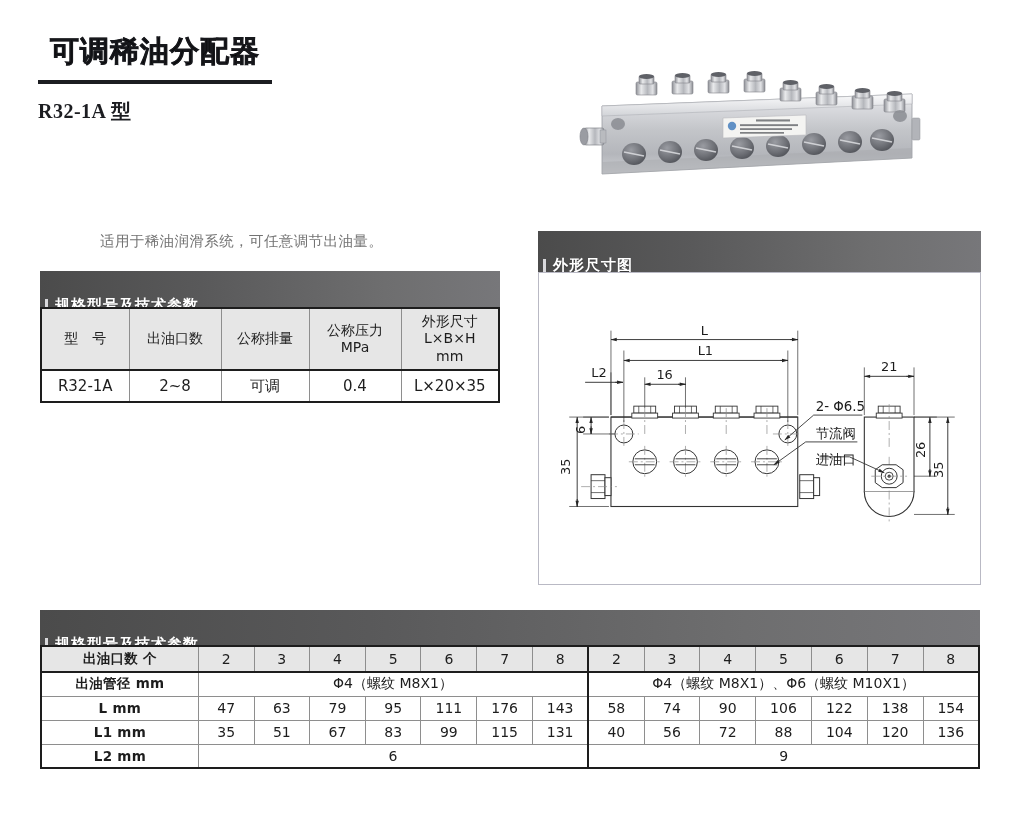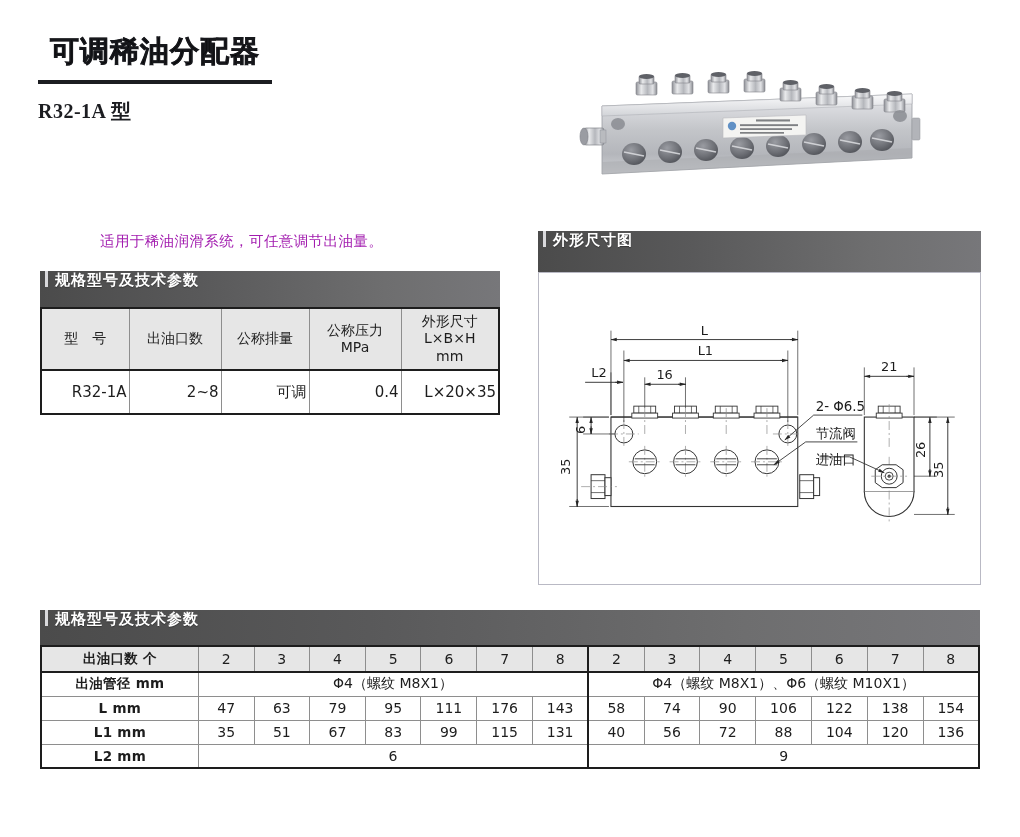--- a/index.html
+++ b/index.html
@@ -28,29 +28,29 @@
   }
   #model-name {
     margin-top: 14px;
     font-family: "Liberation Serif", "DejaVu Serif", serif;
     font-size: 20px; font-weight: 700; color: #1c1d21; letter-spacing: 0.5px;
   }
 
   
   #intro-text {
     position: absolute; left: 100px; top: 232px;
-    font-size: 14.5px; color: #a21caf; letter-spacing: 0.4px;
+    font-size: 14.5px; color: #737373; letter-spacing: 0.4px;
     font-family: "DejaVu Sans", sans-serif;
   }
 
   
   .section-bar {
     position: absolute; height: 44px;
     background: linear-gradient(to right, #4b4b4b 0%, #59595a 35%, #6e6e6f 75%, #77777a 100%);
-    display: flex; align-items: flex-start;
+    display: flex; align-items: flex-end;
   }
   .section-bar .bar-accent {
     width: 3px; height: 16px; background: #d9d9dc; margin-left: 5px; flex: 0 0 auto;
   }
   .section-bar .bar-label {
     color: #ffffff; font-size: 15px; font-weight: 700;
     margin-left: 7px; letter-spacing: 1px;
     font-family: "DejaVu Sans", sans-serif;
     text-shadow: 0 1px 1px rgba(0,0,0,.35);
   }
@@ -76,21 +76,21 @@
   .hdr-cell { background: #e6e6e6; font-weight: 400; }
 
   
   #spec-table-top { left: 40px; top: 307px; width: 460px; }
   #spec-table-top td { height: 30px; }
   #spec-table-top tr.head td {
     height: 62px; background: #e6e6e6;
     border-bottom: 2.5px solid #1d1d1d;
     line-height: 1.25; font-size: 14px;
   }
-  #spec-table-top tr.body td { height: 44px; font-size: 15px; text-align: right; }
+  #spec-table-top tr.body td { height: 32px; font-size: 15px; }
 
   
   #spec-table-bottom { left: 40px; top: 645px; width: 940px; }
   #spec-table-bottom td { height: 24px; font-size: 14px; white-space: nowrap; }
   #spec-table-bottom tr.head td {
     background: #e6e6e6; border-bottom: 2.5px solid #1d1d1d; height: 26px;
   }
   #spec-table-bottom td.rowlabel {
     background: #ffffff; font-size: 13.5px; letter-spacing: .3px; font-weight: bold;
   }

